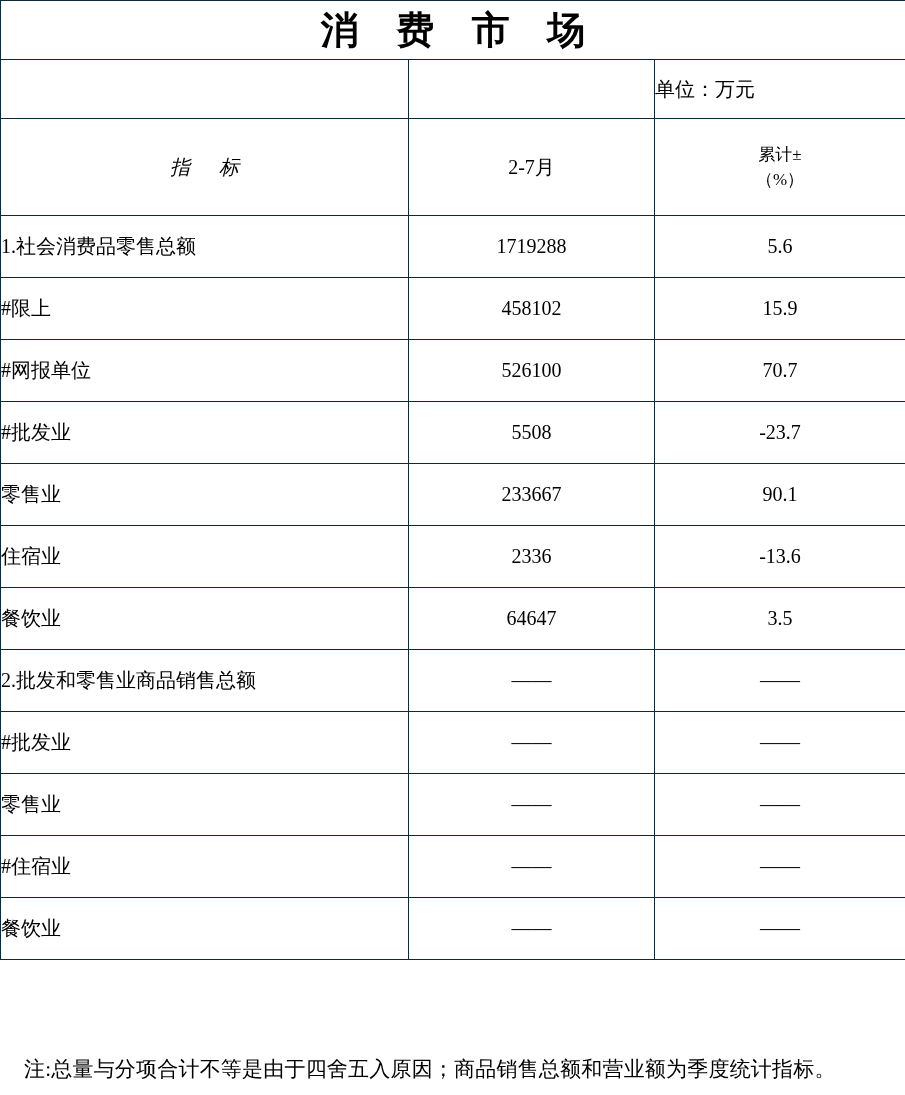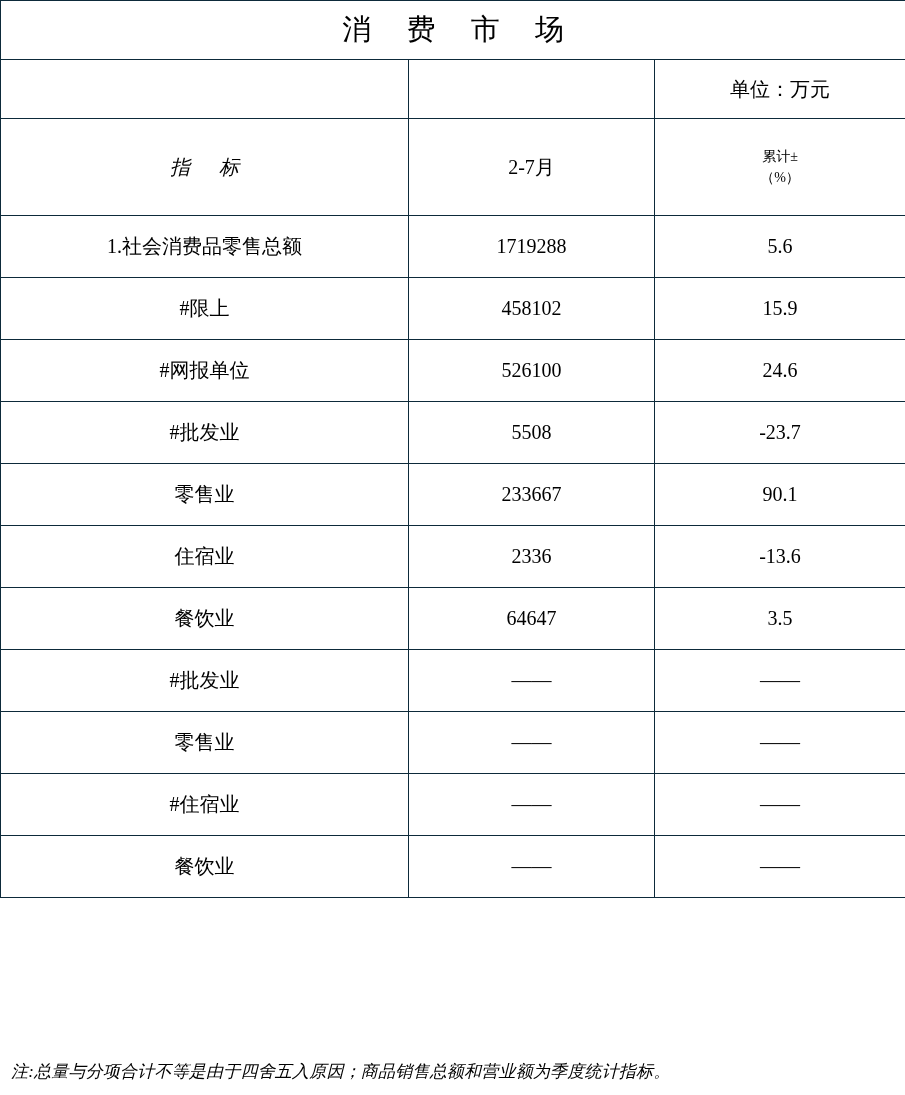--- a/index.html
+++ b/index.html
@@ -38,76 +38,74 @@
 
   .title-cell {
     height: 58px;
     text-align: center;
     border-left: 1px solid #0d2a3a;
     border-right: 1px solid #0d2a3a;
     border-top: 1px solid #0d2a3a;
     border-bottom: 1px solid #0d2a3a;
   }
   .title-text {
-    font-size: 29px;
+    font-size: 38px;
     letter-spacing: 14px;
     text-indent: 14px;
-    font-weight: 400;
+    font-weight: 700;
     font-family: "Liberation Serif", "DejaVu Serif", serif;
   }
   .unit-row td {
     height: 58px;
   }
   .unit-text {
     font-size: 20px;
-    text-align: center;
     padding-right: 4px;
   }
   .hdr-row td {
     height: 96px;
     text-align: center;
     font-size: 20px;
   }
   .hdr-ind {
     letter-spacing: 12px;
     text-indent: 12px;
     font-style: italic;
   }
   .hdr-sub {
-    font-size: 14px;
+    font-size: 17px;
     line-height: 1.5;
   }
   .data-row td {
     height: 61px;
     font-size: 20px;
   }
   .cell-ind {
-    text-align: center;
+    text-align: left;
     padding-left: 8px;
     white-space: nowrap;
   }
   .cell-num {
     text-align: center;
     padding-right: 16px;
     font-family: "Liberation Serif", "DejaVu Serif", serif;
   }
   .indent-0 { padding-left: 8px; }
   .indent-1 { padding-left: 34px; }
   .indent-2 { padding-left: 58px; }
   .indent-3 { padding-left: 80px; }
 
   .note {
     position: absolute;
-    left: 11px;
+    left: 24px;
     bottom: 12px;
-    font-size: 17px;
+    font-size: 21px;
     color: #000;
     letter-spacing: 0.2px;
     white-space: nowrap;
-    font-style: italic;
   }
 </style>
 </head>
 <body>
 
 <div id="page">
 
   <table class="sheet">
     <colgroup>
       <col class="c-ind">
@@ -140,21 +138,21 @@
         <td class="cell-num">5.6</td>
       </tr>
       <tr class="data-row">
         <td class="cell-ind indent-1">#限上</td>
         <td class="cell-num">458102</td>
         <td class="cell-num">15.9</td>
       </tr>
       <tr class="data-row">
         <td class="cell-ind indent-2">#网报单位</td>
         <td class="cell-num">526100</td>
-        <td class="cell-num">24.6</td>
+        <td class="cell-num">70.7</td>
       </tr>
       <tr class="data-row">
         <td class="cell-ind indent-3">#批发业</td>
         <td class="cell-num">5508</td>
         <td class="cell-num">-23.7</td>
       </tr>
       <tr class="data-row">
         <td class="cell-ind indent-3">零售业</td>
         <td class="cell-num">233667</td>
         <td class="cell-num">90.1</td>
@@ -163,20 +161,25 @@
         <td class="cell-ind indent-3">住宿业</td>
         <td class="cell-num">2336</td>
         <td class="cell-num">-13.6</td>
       </tr>
       <tr class="data-row">
         <td class="cell-ind indent-3">餐饮业</td>
         <td class="cell-num">64647</td>
         <td class="cell-num">3.5</td>
       </tr>
       <tr class="data-row">
+        <td class="cell-ind indent-0">2.批发和零售业商品销售总额</td>
+        <td class="cell-num">——</td>
+        <td class="cell-num">——</td>
+      </tr>
+      <tr class="data-row">
         <td class="cell-ind indent-1">#批发业</td>
         <td class="cell-num">——</td>
         <td class="cell-num">——</td>
       </tr>
       <tr class="data-row">
         <td class="cell-ind indent-2">零售业</td>
         <td class="cell-num">——</td>
         <td class="cell-num">——</td>
       </tr>
       <tr class="data-row">

